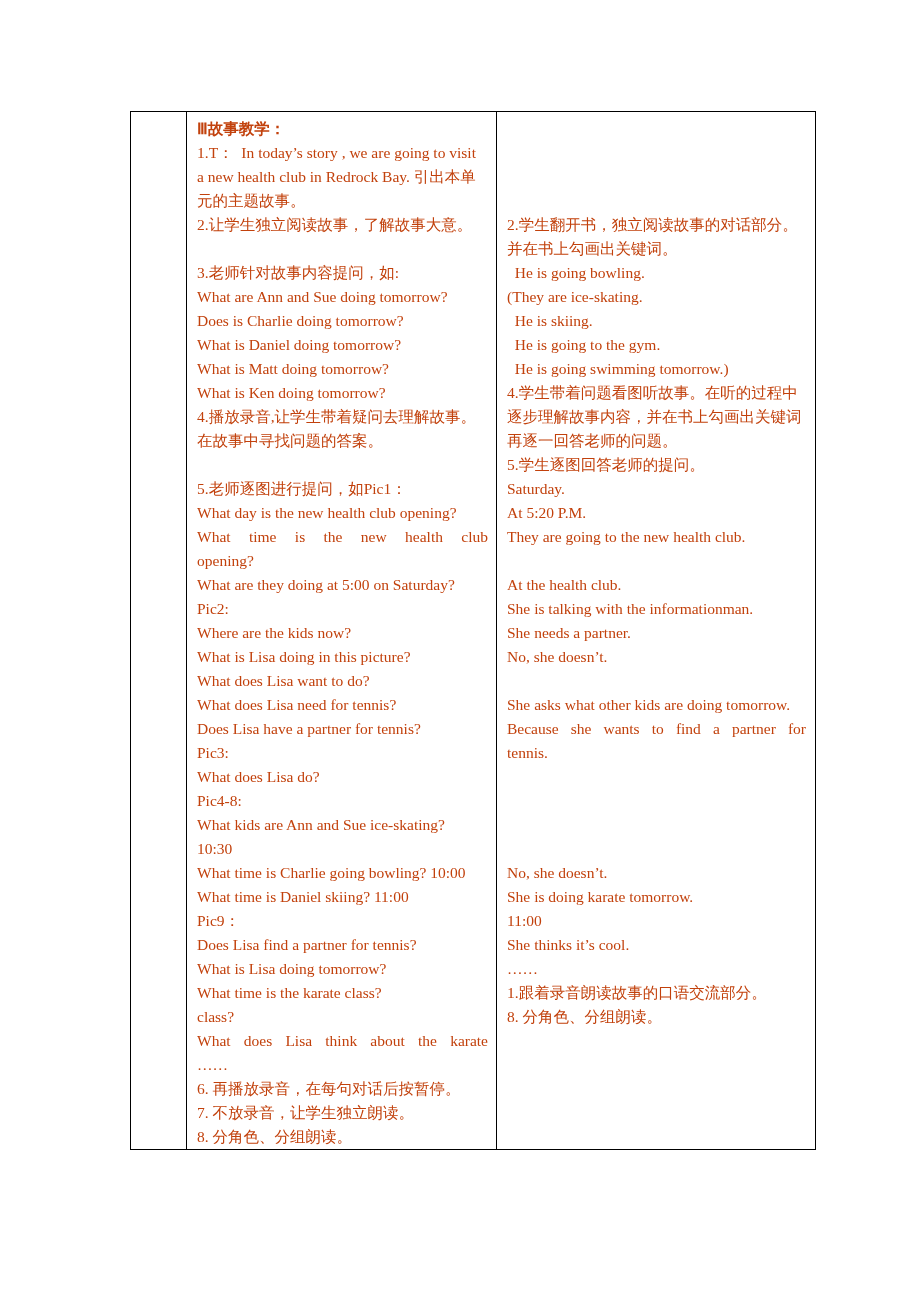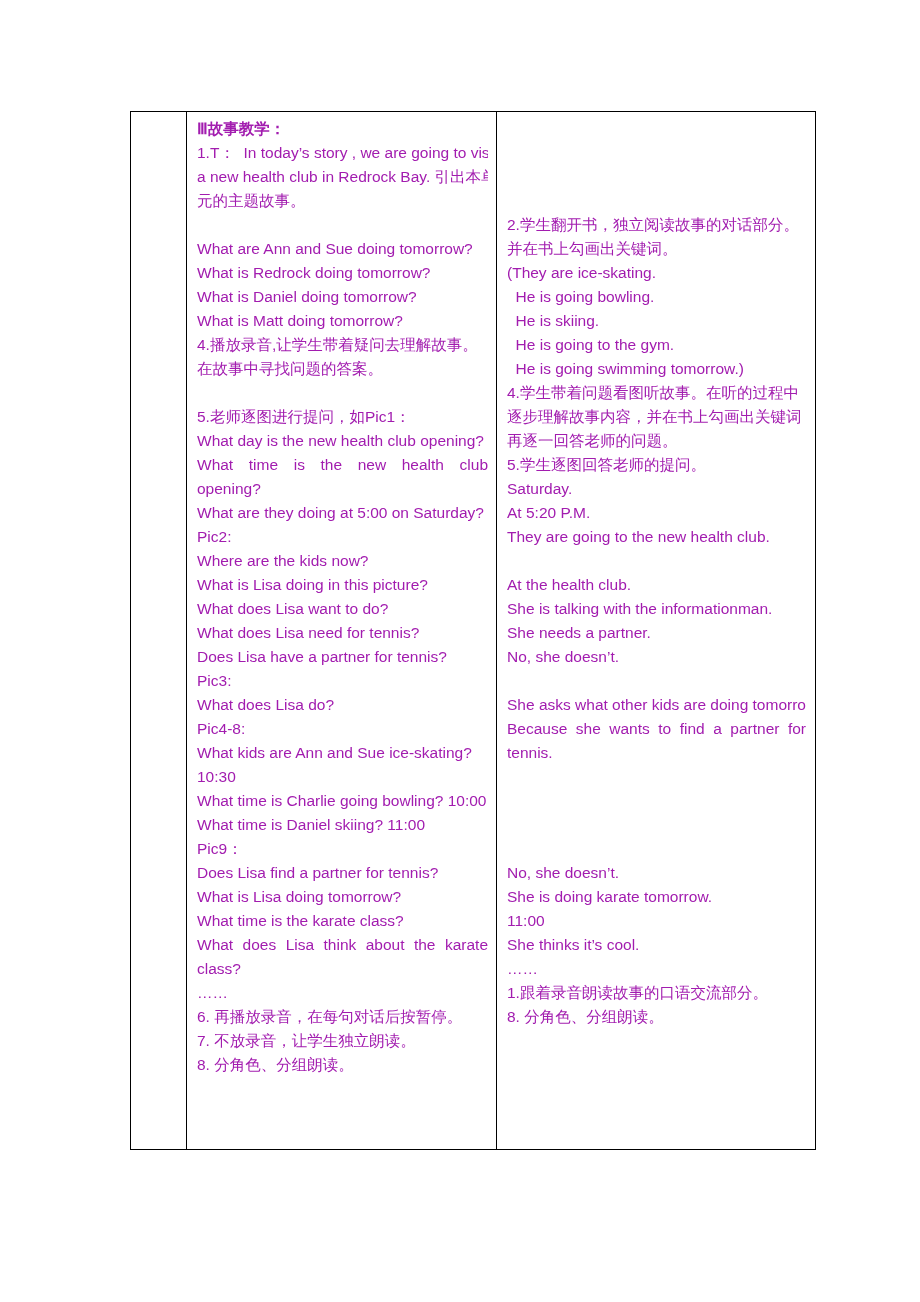--- a/index.html
+++ b/index.html
@@ -5,22 +5,22 @@
   html, body {
     margin: 0;
     padding: 0;
     background: #ffffff;
   }
   .page {
     position: relative;
     width: 920px;
     height: 1302px;
     background: #ffffff;
-    font-family: Liberation Sans, sans-serif;
-    color: #a21caf;
+    font-family: Liberation Serif, serif;
+    color: #c2410c;
   }
   .doc-table {
     position: absolute;
     left: 130px;
     top: 111px;
     width: 686px;
     height: 1039px;
     display: flex;
     border: 1px solid #000000;
     box-sizing: border-box;
@@ -62,25 +62,28 @@
 <body>
 
 <div class="page">
   <div class="doc-table">
     <div class="col col-a"></div>
     <div class="col col-b">
         <div class="line bold">Ⅲ故事教学：</div>
         <div class="line">1.T：  In today’s story , we are going to visit</div>
         <div class="line">a new health club in Redrock Bay. 引出本单</div>
         <div class="line">元的主题故事。</div>
+        <div class="line">2.让学生独立阅读故事，了解故事大意。</div>
         <div class="line"></div>
+        <div class="line">3.老师针对故事内容提问，如:</div>
         <div class="line">What are Ann and Sue doing tomorrow?</div>
-        <div class="line">What is Redrock doing tomorrow?</div>
+        <div class="line">Does is Charlie doing tomorrow?</div>
         <div class="line">What is Daniel doing tomorrow?</div>
         <div class="line">What is Matt doing tomorrow?</div>
+        <div class="line">What is Ken doing tomorrow?</div>
         <div class="line">4.播放录音,让学生带着疑问去理解故事。</div>
         <div class="line">在故事中寻找问题的答案。</div>
         <div class="line"></div>
         <div class="line">5.老师逐图进行提问，如Pic1：</div>
         <div class="line">What day is the new health club opening?</div>
         <div class="line justify">What time is the new health club</div>
         <div class="line">opening?</div>
         <div class="line">What are they doing at 5:00 on Saturday?</div>
         <div class="line">Pic2:</div>
         <div class="line">Where are the kids now?</div>
@@ -92,36 +95,36 @@
         <div class="line">What does Lisa do?</div>
         <div class="line">Pic4-8:</div>
         <div class="line">What kids are Ann and Sue ice-skating?</div>
         <div class="line">10:30</div>
         <div class="line">What time is Charlie going bowling? 10:00</div>
         <div class="line">What time is Daniel skiing? 11:00</div>
         <div class="line">Pic9：</div>
         <div class="line">Does Lisa find a partner for tennis?</div>
         <div class="line">What is Lisa doing tomorrow?</div>
         <div class="line">What time is the karate class?</div>
+        <div class="line">class?</div>
         <div class="line justify">What does Lisa think about the karate</div>
-        <div class="line">class?</div>
         <div class="line">……</div>
         <div class="line">6. 再播放录音，在每句对话后按暂停。</div>
         <div class="line">7. 不放录音，让学生独立朗读。</div>
         <div class="line">8. 分角色、分组朗读。</div>
       </div>
     <div class="col col-c">
         <div class="line"></div>
         <div class="line"></div>
         <div class="line"></div>
         <div class="line"></div>
         <div class="line">2.学生翻开书，独立阅读故事的对话部分。</div>
         <div class="line">并在书上勾画出关键词。</div>
+        <div class="line">  He is going bowling.</div>
         <div class="line">(They are ice-skating.</div>
-        <div class="line">  He is going bowling.</div>
         <div class="line">  He is skiing.</div>
         <div class="line">  He is going to the gym.</div>
         <div class="line">  He is going swimming tomorrow.)</div>
         <div class="line">4.学生带着问题看图听故事。在听的过程中</div>
         <div class="line">逐步理解故事内容，并在书上勾画出关键词</div>
         <div class="line">再逐一回答老师的问题。</div>
         <div class="line">5.学生逐图回答老师的提问。</div>
         <div class="line">Saturday.</div>
         <div class="line">At 5:20 P.M.</div>
         <div class="line">They are going to the new health club.</div>

